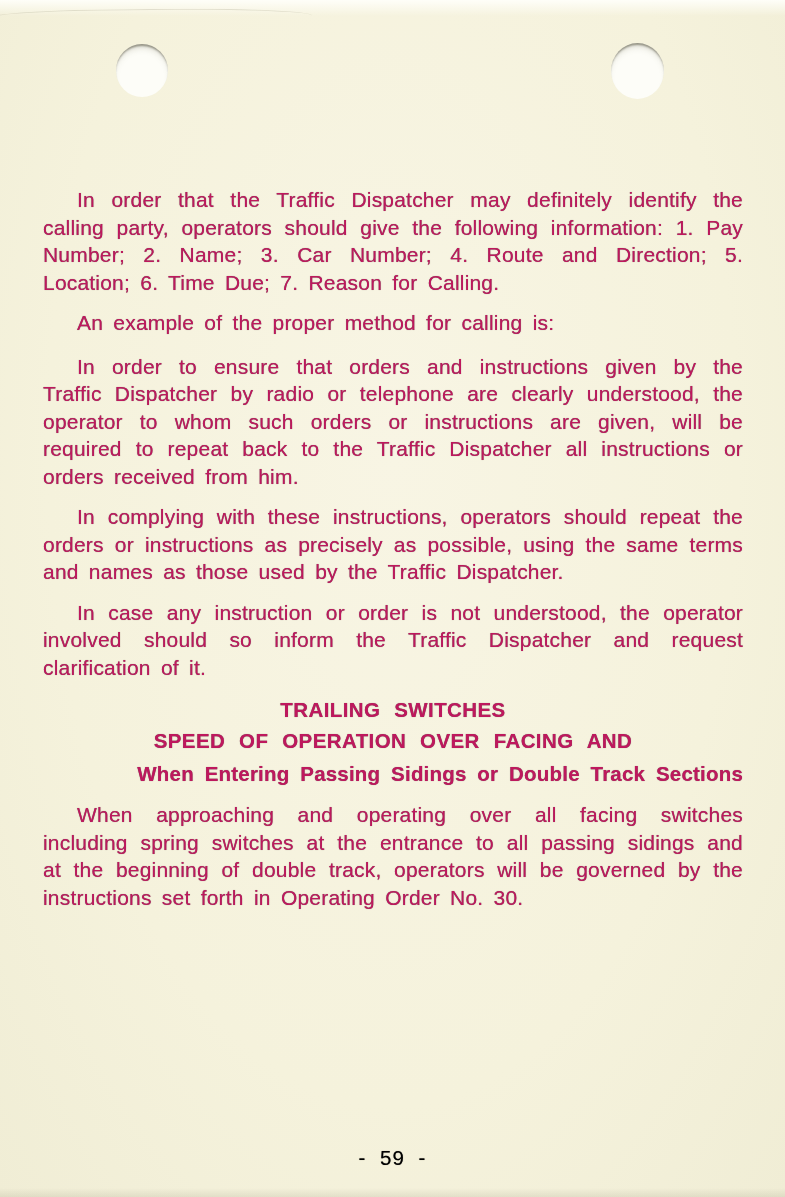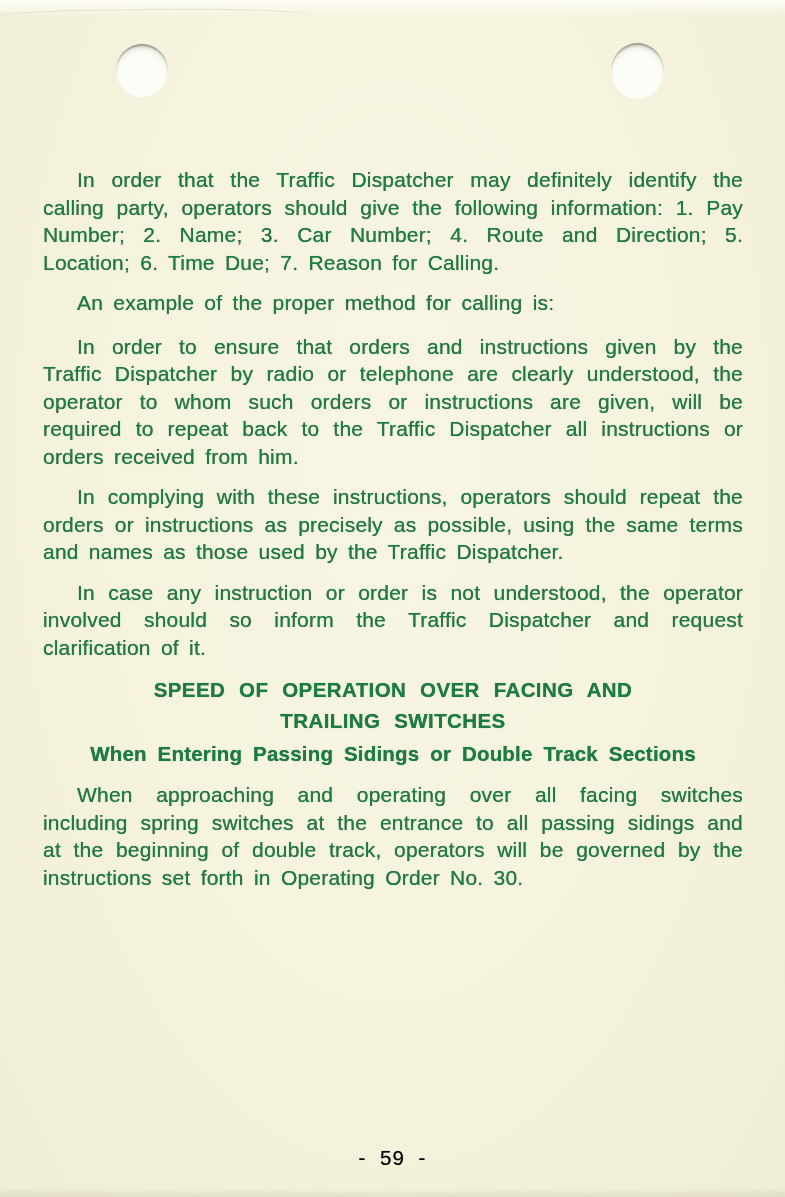--- a/index.html
+++ b/index.html
@@ -30,22 +30,22 @@
   .hole {
     position: absolute; border-radius: 50%;
     background: #fdfdf8;
     box-shadow: inset 0 3px 2px -1px rgba(90,88,70,0.55),
                 inset 0 7px 7px -4px rgba(120,115,90,0.28);
   }
   .hole-left  { left: 116px; top: 44px; width: 52px; height: 53px; }
   .hole-right { left: 611px; top: 43px; width: 53px; height: 56px; }
 
   .content {
-    position: absolute; top: 166px; left: 43px; right: 42px;
-    color: #15803d;
+    position: absolute; top: 186px; left: 43px; right: 42px;
+    color: #be185d;
     font-size: 21px; line-height: 27.5px;
     text-align: justify;
     letter-spacing: 0.2px; word-spacing: 0.2em;
     text-shadow: 0 0 0.7px rgba(52,51,45,0.75);
   }
   .para { margin: 0 0 13px 0; text-indent: 34px; }
   .para.tight { margin-bottom: 16px; }
   .quote {
     margin: 0 26px 13px 33px;
     text-indent: 29px;
@@ -55,21 +55,21 @@
     font-size: 20.5px; line-height: 31px;
     font-weight: bold;
     text-align: center; text-indent: 0;
     letter-spacing: 0.4px; word-spacing: 0.38em;
   }
   .hline { display: block; }
   .subheading {
     margin: 0 0 14px 0;
     font-size: 20.5px; line-height: 27px;
     font-weight: bold;
-    text-align: center; text-indent: 0;
+    text-align: right; text-indent: 0;
     word-spacing: 0.24em;
   }
   .page-number {
     position: absolute; left: 0; right: 0; top: 1146px;
     text-align: center;
     color: #000000;
     font-size: 20.5px;
     letter-spacing: 1px; word-spacing: 7px;
     text-shadow: 0 0 0.7px rgba(52,51,45,0.75);
   }
@@ -84,22 +84,22 @@
 <main class="content">
   <p class="para">In order that the Traffic Dispatcher may definitely identify the calling party, operators should give the following information: 1. Pay Number; 2. Name; 3. Car Number; 4. Route and Direction; 5. Location; 6. Time Due; 7. Reason for Calling.</p>
 
   <p class="para tight">An example of the proper method for calling is:</p>
 
   <p class="para">In order to ensure that orders and instructions given by the Traffic Dispatcher by radio or telephone are clearly understood, the operator to whom such orders or instructions are given, will be required to repeat back to the Traffic Dispatcher all instructions or orders received from him.</p>
   <p class="para">In complying with these instructions, operators should repeat the orders or instructions as precisely as possible, using the same terms and names as those used by the Traffic Dispatcher.</p>
   <p class="para">In case any instruction or order is not understood, the operator involved should so inform the Traffic Dispatcher and request clarification of it.</p>
 
   <h2 class="heading">
+    <span class="hline">TRAILING SWITCHES</span>
     <span class="hline">SPEED OF OPERATION OVER FACING AND</span>
-    <span class="hline">TRAILING SWITCHES</span>
   </h2>
 
   <h3 class="subheading">When Entering Passing Sidings or Double Track Sections</h3>
 
   <p class="para">When approaching and operating over all facing switches including spring switches at the entrance to all passing sidings and at the beginning of double track, operators will be governed by the instructions set forth in Operating Order No. 30.</p>
 </main>
 
 <footer class="page-number">- 59 -</footer>
 
 <div class="page-bottom-edge"></div>

